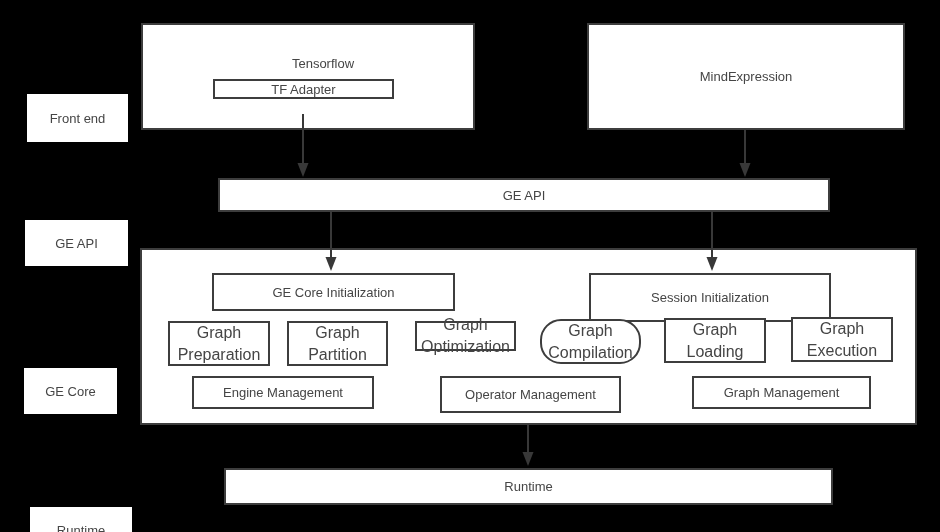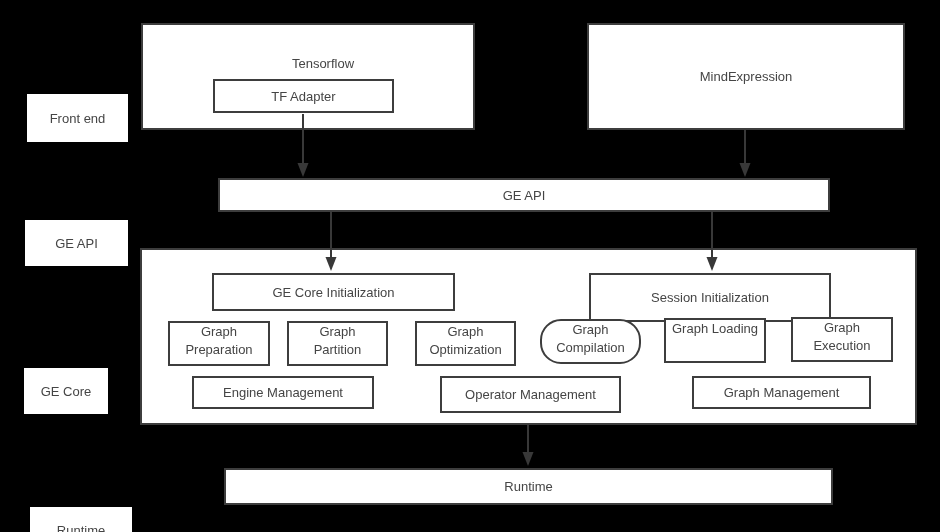--- a/index.html
+++ b/index.html
@@ -39,24 +39,24 @@
     color: var(--text);
   }
   .bar, .sub-box, .mgr-box {
     display: flex;
     align-items: center;
     justify-content: center;
     font-size: 13px;
   }
   .mod-box {
     display: flex;
-    align-items: flex-start;
+    align-items: center;
     justify-content: center;
     text-align: center;
-    font-size: 13px;
+    font-size: 16px;
     line-height: 1.35;
     padding: 0 6px;
   }
   .big-box { font-size: 13px; }
   .big-title {
     position: absolute;
     left: 0;
     right: 0;
     text-align: center;
   }
@@ -81,31 +81,31 @@
 <body>
 
 <div class="canvas">
 
   <div class="label-box" style="left:27px; top:49px; width:101px; height:48px;">
     <span>Front end</span>
   </div>
   <div class="label-box" style="left:25px; top:175px; width:103px; height:46px;">
     <span>GE API</span>
   </div>
-  <div class="label-box" style="left:24px; top:323px; width:84px; height:46px;">
+  <div class="label-box" style="left:24px; top:323px; width:93px; height:46px;">
     <span>GE Core</span>
   </div>
   <div class="label-box" style="left:30px; top:462px; width:102px; height:47px;">
     <span>Runtime</span>
   </div>
 
   <div class="big-box" style="left:141px; top:23px; width:334px; height:107px;">
     <div class="big-title" style="top:31px;padding-left:30px;">Tensorflow</div>
   </div>
-  <div class="sub-box" style="left:213px; top:79px; width:181px; height:34px;">
+  <div class="sub-box" style="left:213px; top:79px; width:181px; height:20px;">
     <span>TF Adapter</span>
   </div>
 
   <div class="big-box" style="left:587px; top:23px; width:318px; height:107px;">
     <div class="center-title">MindExpression</div>
   </div>
 
   <div class="bar" style="left:218px; top:178px; width:612px; height:34px;">
     <span>GE API</span>
   </div>
@@ -118,21 +118,21 @@
   <div class="sub-box" style="left:589px; top:273px; width:242px; height:49px;">
     <span>Session Initialization</span>
   </div>
 
   <div class="mod-box" style="left:168px; top:321px; width:102px; height:45px;">
     <span>Graph Preparation</span>
   </div>
   <div class="mod-box" style="left:287px; top:321px; width:101px; height:45px;">
     <span>Graph Partition</span>
   </div>
-  <div class="mod-box" style="left:415px; top:321px; width:101px; height:45px;">
+  <div class="mod-box" style="left:415px; top:321px; width:101px; height:30px;">
     <span>Graph Optimization</span>
   </div>
   <div class="mod-box" style="left:540px; top:319px; width:101px; height:45px;border-radius:21px;">
     <span>Graph Compilation</span>
   </div>
   <div class="mod-box" style="left:664px; top:318px; width:102px; height:45px;">
     <span>Graph Loading</span>
   </div>
   <div class="mod-box" style="left:791px; top:317px; width:102px; height:45px;">
     <span>Graph Execution</span>

